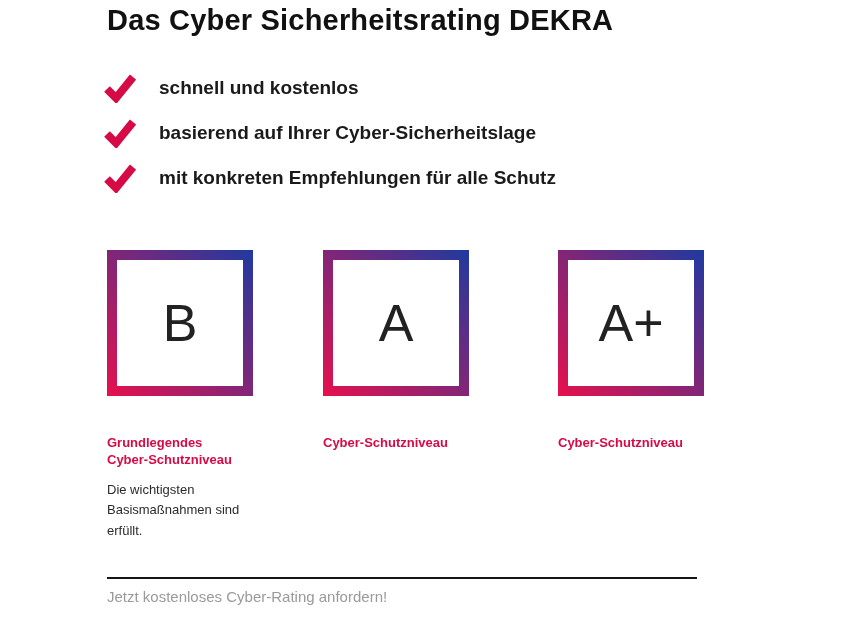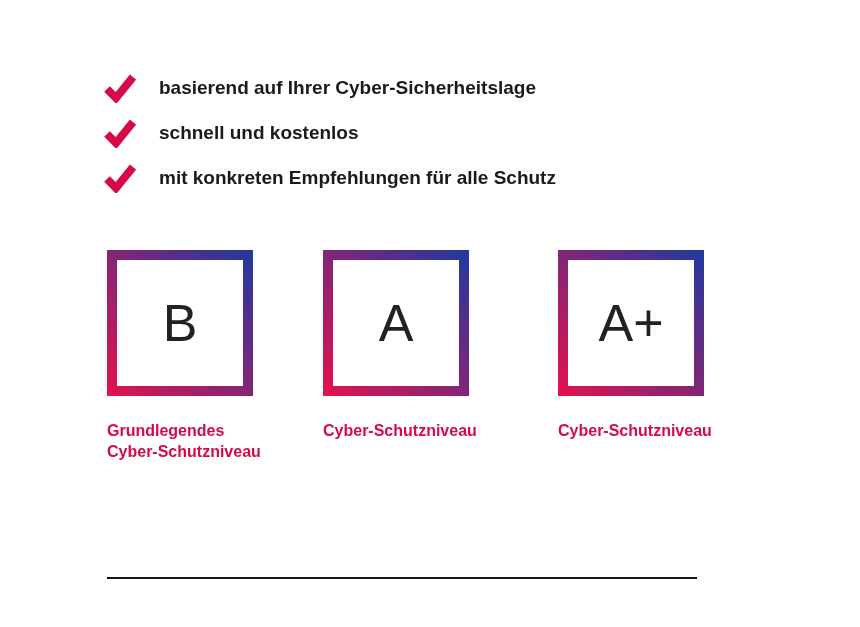--- a/index.html
+++ b/index.html
@@ -76,22 +76,22 @@
     align-items: center;
     justify-content: center;
   }
   .grade-letter {
     font-size: 52px;
     font-weight: 400;
     color: #222222;
     line-height: 1;
   }
   .card-label {
-    margin-top: 24px;
-    font-size: 16px;
+    margin-top: 38px;
+    font-size: 13px;
     font-weight: 700;
     line-height: 1.32;
     color: var(--accent, #d60b46);
   }
   .card-desc {
     margin-top: 12px;
     font-size: 13px;
     line-height: 1.55;
     color: #2b2b2b;
     max-width: 192px;
@@ -113,33 +113,34 @@
     font-size: 15px;
     font-weight: 500;
     color: #9a9a9a;
   }
 </style>
 </head>
 <body>
 
 <div class="canvas">
 
+  <h1 class="title">Das Cyber Sicherheitsrating DEKRA</h1>
 
   <div class="checklist">
     <div class="check-row">
       <svg class="check-icon" viewBox="0 0 32 30" aria-hidden="true">
         <path d="M3 16 L12 25 L29 4" fill="none" stroke="var(--accent, #d60b46)" stroke-width="8" stroke-linecap="butt" stroke-linejoin="miter"></path>
       </svg>
-      <span class="check-label">basierend auf Ihrer Cyber-Sicherheitslage</span>
+      <span class="check-label">schnell und kostenlos</span>
     </div>
     <div class="check-row">
       <svg class="check-icon" viewBox="0 0 32 30" aria-hidden="true">
         <path d="M3 16 L12 25 L29 4" fill="none" stroke="var(--accent, #d60b46)" stroke-width="8" stroke-linecap="butt" stroke-linejoin="miter"></path>
       </svg>
-      <span class="check-label">schnell und kostenlos</span>
+      <span class="check-label">basierend auf Ihrer Cyber-Sicherheitslage</span>
     </div>
     <div class="check-row">
       <svg class="check-icon" viewBox="0 0 32 30" aria-hidden="true">
         <path d="M3 16 L12 25 L29 4" fill="none" stroke="var(--accent, #d60b46)" stroke-width="8" stroke-linecap="butt" stroke-linejoin="miter"></path>
       </svg>
       <span class="check-label">mit konkreten Empfehlungen für alle Schutz</span>
     </div>
   </div>
 
   <div class="cards">
@@ -147,20 +148,21 @@
     <div class="card c0">
       <div class="grade-box">
         <div class="grade-inner">
           <span class="grade-letter">B</span>
         </div>
       </div>
       <div class="card-label">
         <div>Grundlegendes</div>
         <div>Cyber-Schutzniveau</div>
       </div>
+      <div class="card-desc">Die wichtigsten Basismaßnahmen sind erfüllt.</div>
     </div>
 
     <div class="card c1">
       <div class="grade-box">
         <div class="grade-inner">
           <span class="grade-letter">A</span>
         </div>
       </div>
       <div class="card-label">
         <div>Cyber-Schutzniveau</div>
@@ -174,14 +176,15 @@
         </div>
       </div>
       <div class="card-label">
         <div>Cyber-Schutzniveau</div>
       </div>
     </div>
 
   </div>
 
   <div class="divider"></div>
+  <div class="footer-note">Jetzt kostenloses Cyber-Rating anfordern!</div>
 
 </div>
 
 </body></html>

